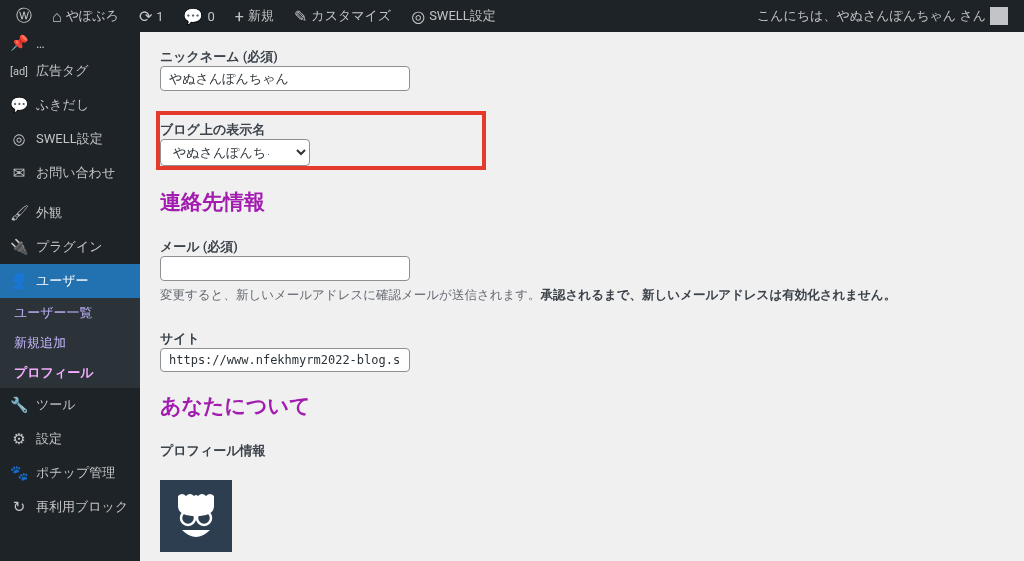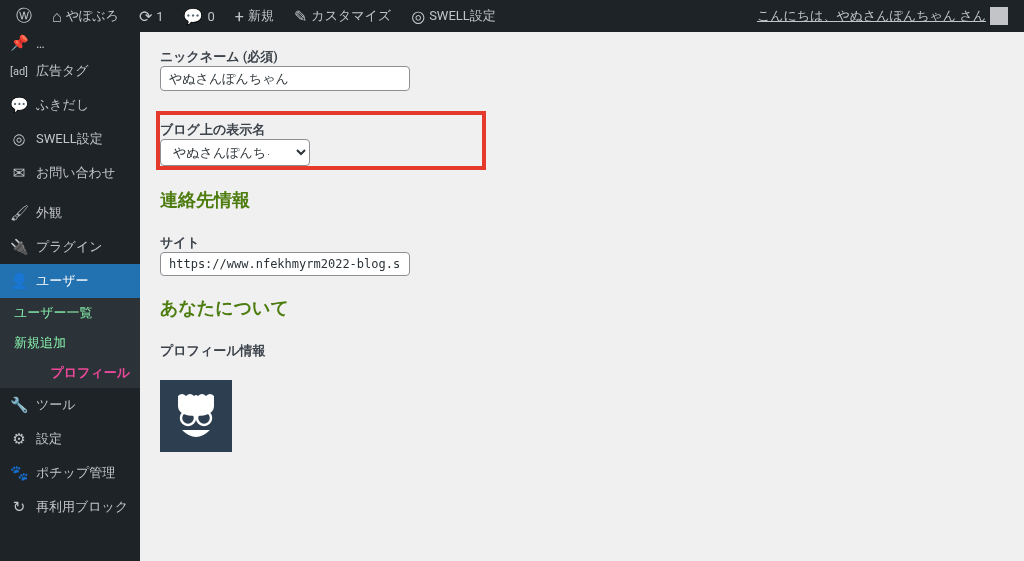--- a/index.html
+++ b/index.html
@@ -1,54 +1,54 @@
 <!DOCTYPE html>
 <html><head>
   <meta charset="utf-8">
   <style>
     * { margin: 0; padding: 0; box-sizing: border-box; }
     body { font-family: -apple-system, BlinkMacSystemFont, "Segoe UI", Roboto, sans-serif; font-size: 13px; color: #3c434a; background: #f0f0f1; }
     
     .adminbar { background: #1d2327; color: #c3c4c7; height: 32px; display: flex; align-items: center; padding: 0 8px; font-size: 13px; justify-content: space-between; }
     .adminbar-left { display: flex; align-items: center; gap: 4px; }
-    .adminbar-right { display: flex; align-items: center; gap: 8px; text-decoration: underline; }
+    .adminbar-right { display: flex; align-items: center; gap: 8px; }
     .adminbar-item { display: flex; align-items: center; gap: 4px; padding: 0 8px; cursor: pointer; }
     .ab-icon { font-size: 16px; }
     
     .wrap { display: flex; min-height: calc(100vh - 32px); }
     
     .sidebar { width: 140px; background: #1d2327; color: #c3c4c7; flex-shrink: 0; }
     .menu-item { display: flex; align-items: center; gap: 8px; padding: 8px 10px; cursor: pointer; font-size: 13px; }
     .menu-item.current { background: #2271b1; color: #fff; position: relative; }
     .menu-item.current::after { content: ""; position: absolute; right: -8px; top: 50%; transform: translateY(-50%); border: 8px solid transparent; border-right-color: #f0f0f1; }
     .menu-icon { width: 18px; text-align: center; font-size: 15px; }
     .submenu { background: #2c3338; }
-    .submenu-item { padding: 6px 10px 6px 14px; font-size: 13px; cursor: pointer; color: #86efac; }
-    .submenu-item.current { color: #ec4899; font-weight: 600; text-align: right; }
+    .submenu-item { padding: 6px 10px 6px 14px; font-size: 13px; cursor: pointer; color: #c4b5fd; }
+    .submenu-item.current { color: #f0abfc; font-weight: 600; }
     
     .content { flex: 1; padding: 10px 20px 20px 20px; background: #f0f0f1; }
     .form-row { display: flex; align-items: flex-start; margin-bottom: 20px; flex-direction: column; }
     .form-label { width: 150px; flex-shrink: 0; font-weight: 600; padding-top: 6px; font-size: 13px; }
     .form-field { flex: 1; }
     
     .highlight-box { border: 4px solid #e5392c; padding: 0 0; margin: 4px 0 18px -4px; width: 330px; }
     .highlight-box .form-row { margin-bottom: 0; }
     
     input[type="text"], input[type="email"], input[type="url"], select, textarea {
       background: #fff; border: 1px solid #8c8f94; border-radius: 4px; padding: 4px 8px; font-size: 13px; color: #2c3338;
     }
     input[type="text"], input[type="email"] { width: 250px; }
     input[type="url"] { width: 250px; font-family: Consolas, Monaco, monospace; font-size: 12px; }
     select { width: 150px; padding-right: 24px; }
     textarea { width: 500px; height: 80px; resize: both; }
     
     .description { color: #646970; font-size: 12.5px; margin-top: 6px; }
     .description strong { color: #3c434a; }
     
-    h2.section { font-size: 18px; font-weight: 700; margin: 18px 0 16px 0; padding: 0; color: #4d7c0f; }
+    h2.section { font-size: 21px; font-weight: 700; margin: 18px 0 16px 0; padding: 0; color: #a21caf; }
     
     .avatar-box { width: 72px; height: 72px; background: #2c3e50; display: flex; align-items: center; justify-content: center; margin-bottom: 6px; }
     .avatar-box svg { width: 56px; height: 56px; }
     
     .avatar-square { width: 18px; height: 18px; background: #c3c4c7; display: inline-block; }
   </style>
 </head>
 <body>
 
 <div class="adminbar">
@@ -163,20 +163,29 @@
         <div class="form-field">
           <select>
             <option>やぬさんぽんちゃん</option>
           </select>
         </div>
       </div>
     </div>
 
     <h2 class="section">連絡先情報</h2>
 
+    <div class="form-row">
+      <div class="form-label">メール (必須)</div>
+      <div class="form-field">
+        <input type="email" value="" style="">
+        <div class="description">
+          <span>変更すると、新しいメールアドレスに確認メールが送信されます。</span><strong>承認されるまで、新しいメールアドレスは有効化されません。</strong>
+        </div>
+      </div>
+    </div>
 
     <div class="form-row">
       <div class="form-label">サイト</div>
       <div class="form-field">
         <input type="url" value="https://www.nfekhmyrm2022-blog.site/oper" style="">
       </div>
     </div>
 
     <h2 class="section">あなたについて</h2>
 

